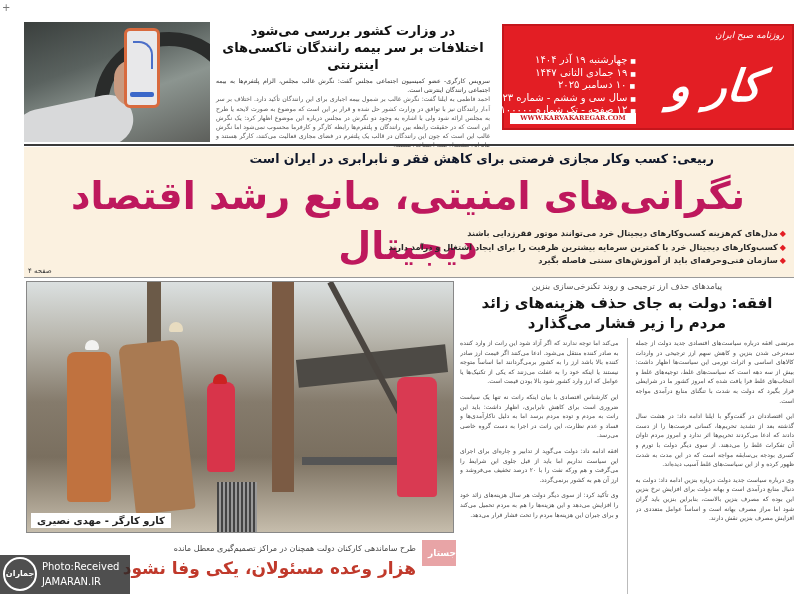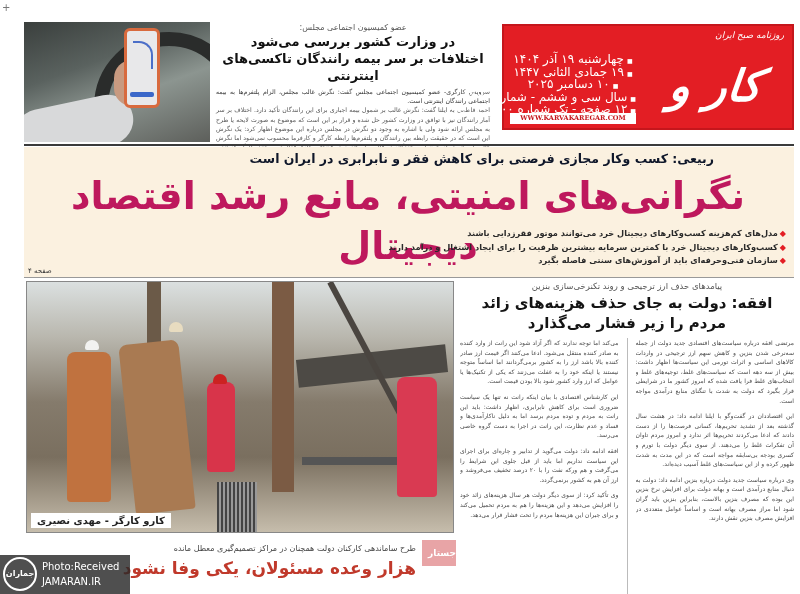--- a/index.html
+++ b/index.html
@@ -12,22 +12,22 @@
   .top-band { position: absolute; left: 0; top: 0; width: 770px; height: 120px; }
 
   .masthead { position: absolute; right: 0; top: 2px; width: 292px; height: 106px;
     background: #e31e24; border: 2px solid #c5161c; direction: rtl; }
   .masthead .tagline { position: absolute; right: 8px; top: 4px; color: #fff;
     font-family: "DejaVu Serif", serif; font-style: italic; font-size: 9px; }
   .masthead .logo { position: absolute; right: 6px; top: 18px; width: 150px; color: #fff;
     font-family: "DejaVu Serif", serif; font-weight: bold; font-style: italic;
     font-size: 44px; line-height: 84px; letter-spacing: -2px; transform: skewX(-6deg); text-align: center; }
   .masthead .info { position: absolute; left: 6px; top: 28px; width: 126px; }
-  .masthead .info-line { color: #fff; font-size: 12px; line-height: 11.5px; white-space: nowrap;
-    text-align: center; direction: rtl; }
+  .masthead .info-line { color: #fff; font-size: 10px; line-height: 11.5px; white-space: nowrap;
+    text-align: left; direction: rtl; margin-left: 48px; }
   .masthead .info-line::before { content: "\25A0"; font-size: 6px; margin-left: 3px; }
   .masthead .url { position: absolute; left: 6px; bottom: 4px; width: 126px; height: 11px;
     background: #fff; color: #c5161c; font-family: "DejaVu Serif", serif;
     font-size: 6.5px; font-weight: bold; text-align: center; line-height: 11px; direction: ltr; }
 
   .top-story { position: absolute; left: 192px; top: 0; width: 274px; height: 120px; direction: rtl; }
   .top-story .kicker { text-align: center; font-size: 8px; color: #555; line-height: 11px; }
   .top-story .headline { text-align: center; font-size: 13px; font-weight: bold; line-height: 17px; color: #111; }
   .top-story .body { font-size: 6.2px; line-height: 9.2px; color: #555; text-align: justify; margin-top: 3px; }
   .top-story .body .lead { color: #333; }
@@ -112,21 +112,20 @@
       <div class="wheel"></div>
       <div class="arm"></div>
       <div class="hand"></div>
       <div class="phone">
         <div class="route"></div>
         <div class="btn"></div>
       </div>
     </div>
 
     <div class="top-story">
-      <div class="kicker">عضو کمیسیون اجتماعی مجلس:</div>
       <div class="headline">
         <div>در وزارت کشور بررسی می‌شود</div>
         <div>اختلافات بر سر بیمه رانندگان تاکسی‌های اینترنتی</div>
       </div>
       <div class="body">
         <div class="lead">سرویس کارگری- عضو کمیسیون اجتماعی مجلس گفت: نگرش غالب مجلس، الزام پلتفرم‌ها به بیمه اجتماعی رانندگان اینترنتی است.</div>
         <div>احمد فاطمی به ایلنا گفت: نگرش غالب بر شمول بیمه اجباری برای این رانندگان تأکید دارد. اختلاف بر سر آمار رانندگان نیز با توافق در وزارت کشور حل شده و قرار بر این است که موضوع به صورت لایحه یا طرح به مجلس ارائه شود ولی با اشاره به وجود دو نگرش در مجلس درباره این موضوع اظهار کرد: یک نگرش این است که در حقیقت رابطه بین رانندگان و پلتفرم‌ها رابطه کارگر و کارفرما محسوب نمی‌شود اما نگرش غالب این است که چون این رانندگان در قالب یک پلتفرم در فضای مجازی فعالیت می‌کنند، کارگر هستند و بنابراین مشمول بیمه اجتماعی هستند.</div>
       </div>
       <div class="continue">ادامه در صفحه ۳</div>
     </div>

